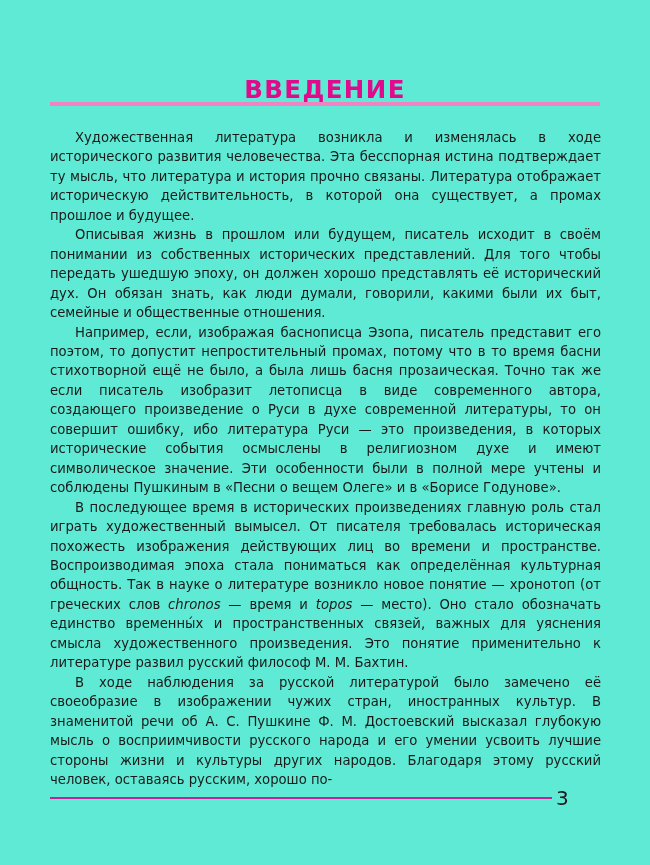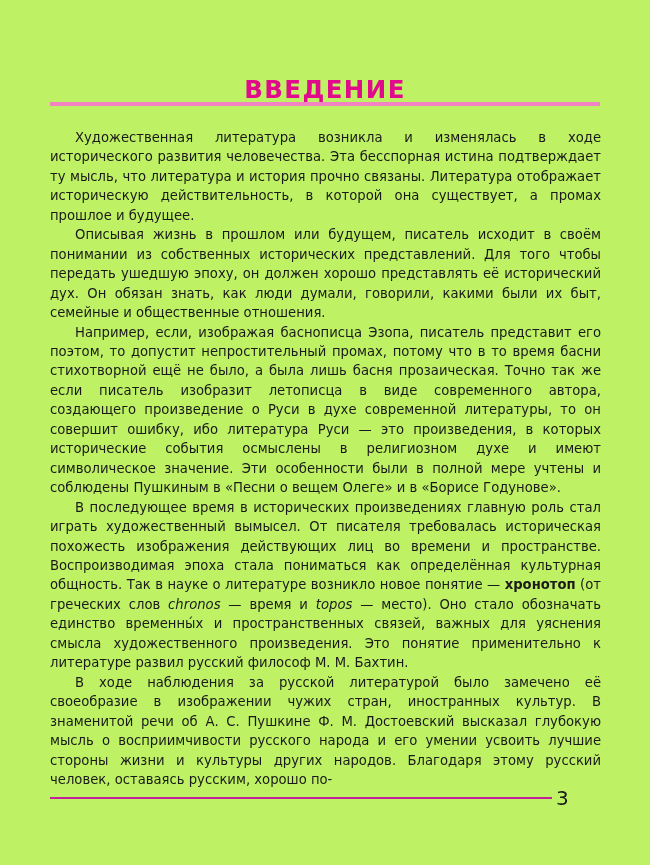--- a/index.html
+++ b/index.html
@@ -4,21 +4,21 @@
 <style>
   html, body {
     margin: 0;
     padding: 0;
     background: #ffffff;
   }
   .page {
     position: relative;
     width: 650px;
     height: 865px;
-    background: #bef264;
+    background: #5eead4;
     box-sizing: border-box;
     overflow: hidden;
     font-family: "DejaVu Sans", "Liberation Sans", sans-serif;
   }
   .chapter-title {
     position: absolute;
     top: 62px;
     left: 50px;
     width: 550px;
     text-align: center;
@@ -48,21 +48,21 @@
     color: #1a1a1a;
     text-align: justify;
     text-justify: inter-word;
   }
   .body-text p {
     margin: 0;
     text-indent: 25px;
     hyphens: manual;
   }
   .body-text b {
-    font-weight: bold;
+    font-weight: normal;
   }
   .body-text i {
     font-style: italic;
     margin-top: 34px;
   }
   .footer-rule {
     position: absolute;
     top: 797px;
     left: 50px;
     width: 502px;

